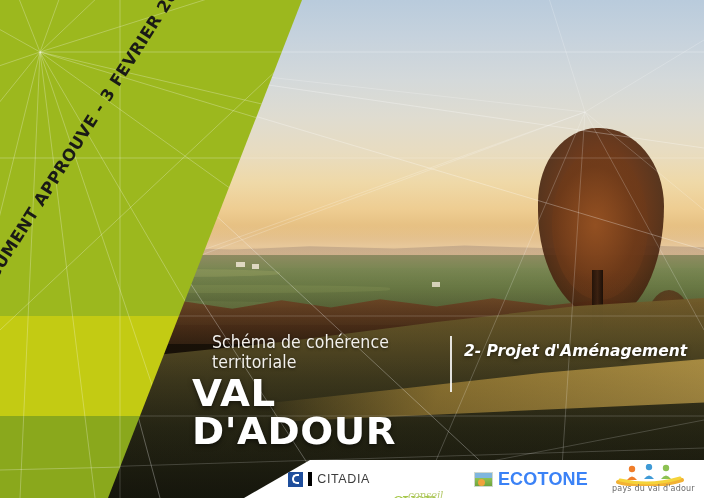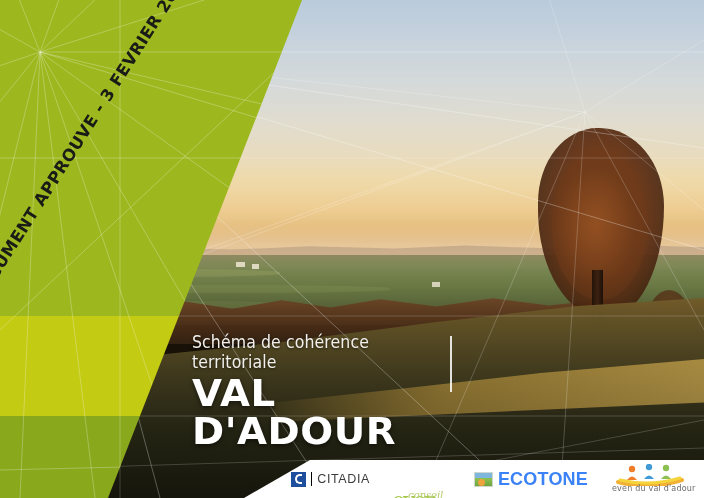--- a/index.html
+++ b/index.html
@@ -154,20 +154,21 @@
   .titleblock {
     position:absolute; left:192px; top:332px; width:260px;
   }
   .subtitle-top {
     font-family:"DejaVu Sans Condensed", "Liberation Sans", sans-serif;
     font-size:17.5px;
     color:#f2f0ec;
     letter-spacing:.1px;
     line-height:1.15;
     text-shadow:0 1px 3px rgba(0,0,0,.6);
+    margin-left:20px;
   }
   .maintitle {
     font-family:"DejaVu Sans", sans-serif;
     font-weight:bold;
     font-size:38px;
     color:#ffffff;
     letter-spacing:.5px;
     line-height:1.0;
     margin-top:2px;
     transform:scaleX(1.02);
@@ -210,21 +211,21 @@
   }
   .citadia-mark span {
     display:block; width:7px; height:10px;
     border:2px solid #fff; border-right:none;
     border-radius:6px 0 0 6px;
   }
   .citadia-txt {
     font-family:"Liberation Sans", sans-serif;
     font-size:12.5px; letter-spacing:.6px;
     color:#3c3c3c;
-    border-left:1px solid #000000;
+    border-left:4px solid #000000;
     padding-left:5px;
   }
 
   
   .even { position:relative; width:60px; height:24px;margin-top:44px; }
   .even-script {
     position:absolute; left:0; top:-1px;
     font-family:"DejaVu Serif", serif;
     font-size:22px;
     color:#a6c84a;
@@ -373,20 +374,21 @@
   </div>
 
   <div class="titleblock">
     <div class="subtitle-top">Schéma de cohérence territoriale</div>
     <div class="maintitle">VAL D'ADOUR</div>
   </div>
 
   <div class="divider"></div>
 
   <div class="doctype">
+    <div>2- Projet d'Aménagement</div>
   </div>
 
   <div class="footer">
     <div class="logos">
 
       <div class="logo citadia">
         <span class="citadia-mark">
             <span></span>
           </span>
         <span class="citadia-txt">CITADIA</span>
@@ -406,19 +408,19 @@
         <svg width="80" height="22" viewBox="0 0 80 22" style="position:absolute;left:0;top:0;">
           <path d="M8 18 Q40 26 72 16" stroke="#f2b134" stroke-width="4" fill="none" stroke-linecap="round"></path>
           <path d="M10 16 Q40 23 70 14" stroke="#f5d33a" stroke-width="3" fill="none" stroke-linecap="round"></path>
           <circle cx="22" cy="5" r="3.2" fill="#f07d2a"></circle>
           <circle cx="39" cy="3" r="3.2" fill="#3f9ad6"></circle>
           <circle cx="56" cy="4" r="3.2" fill="#8cc152"></circle>
           <path d="M17 16 Q22 9 27 16 Z" fill="#f07d2a"></path>
           <path d="M34 15 Q39 8 44 15 Z" fill="#3f9ad6"></path>
           <path d="M51 15 Q56 8 61 15 Z" fill="#8cc152"></path>
         </svg>
-        <span class="pays-txt">even du val d'adour</span>
+        <span class="pays-txt">pays du val d'adour</span>
       </div>
 
     </div>
   </div>
 
 </div>
 
 </body></html>

